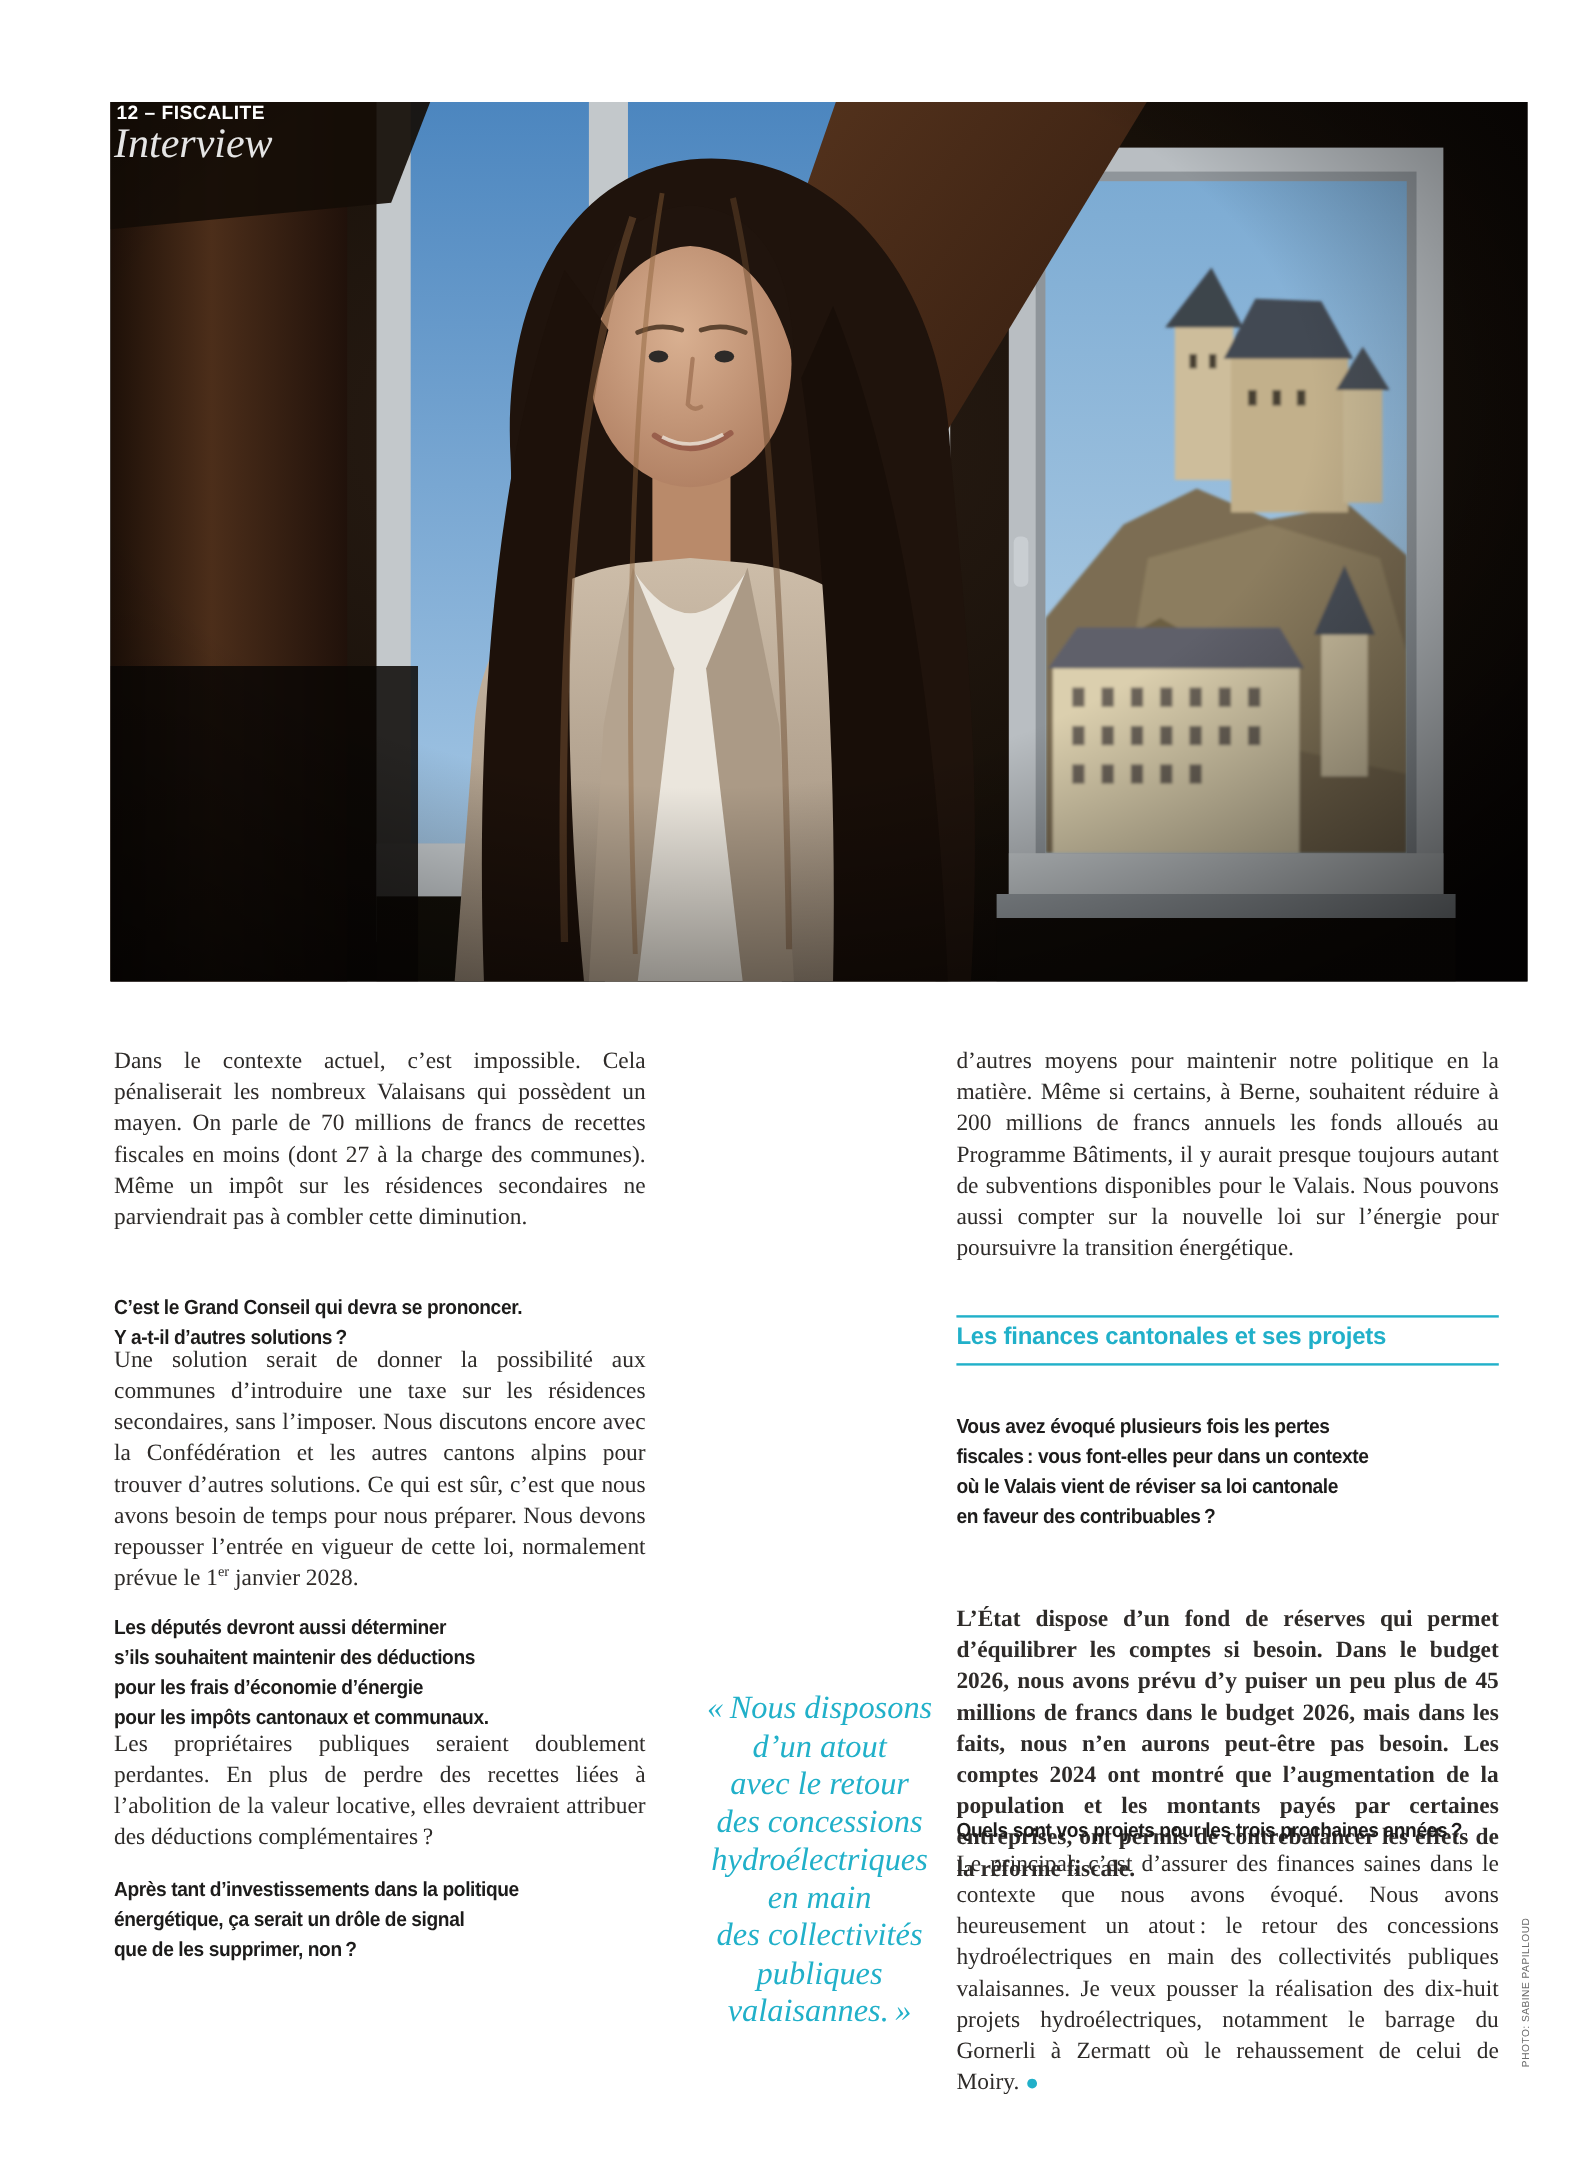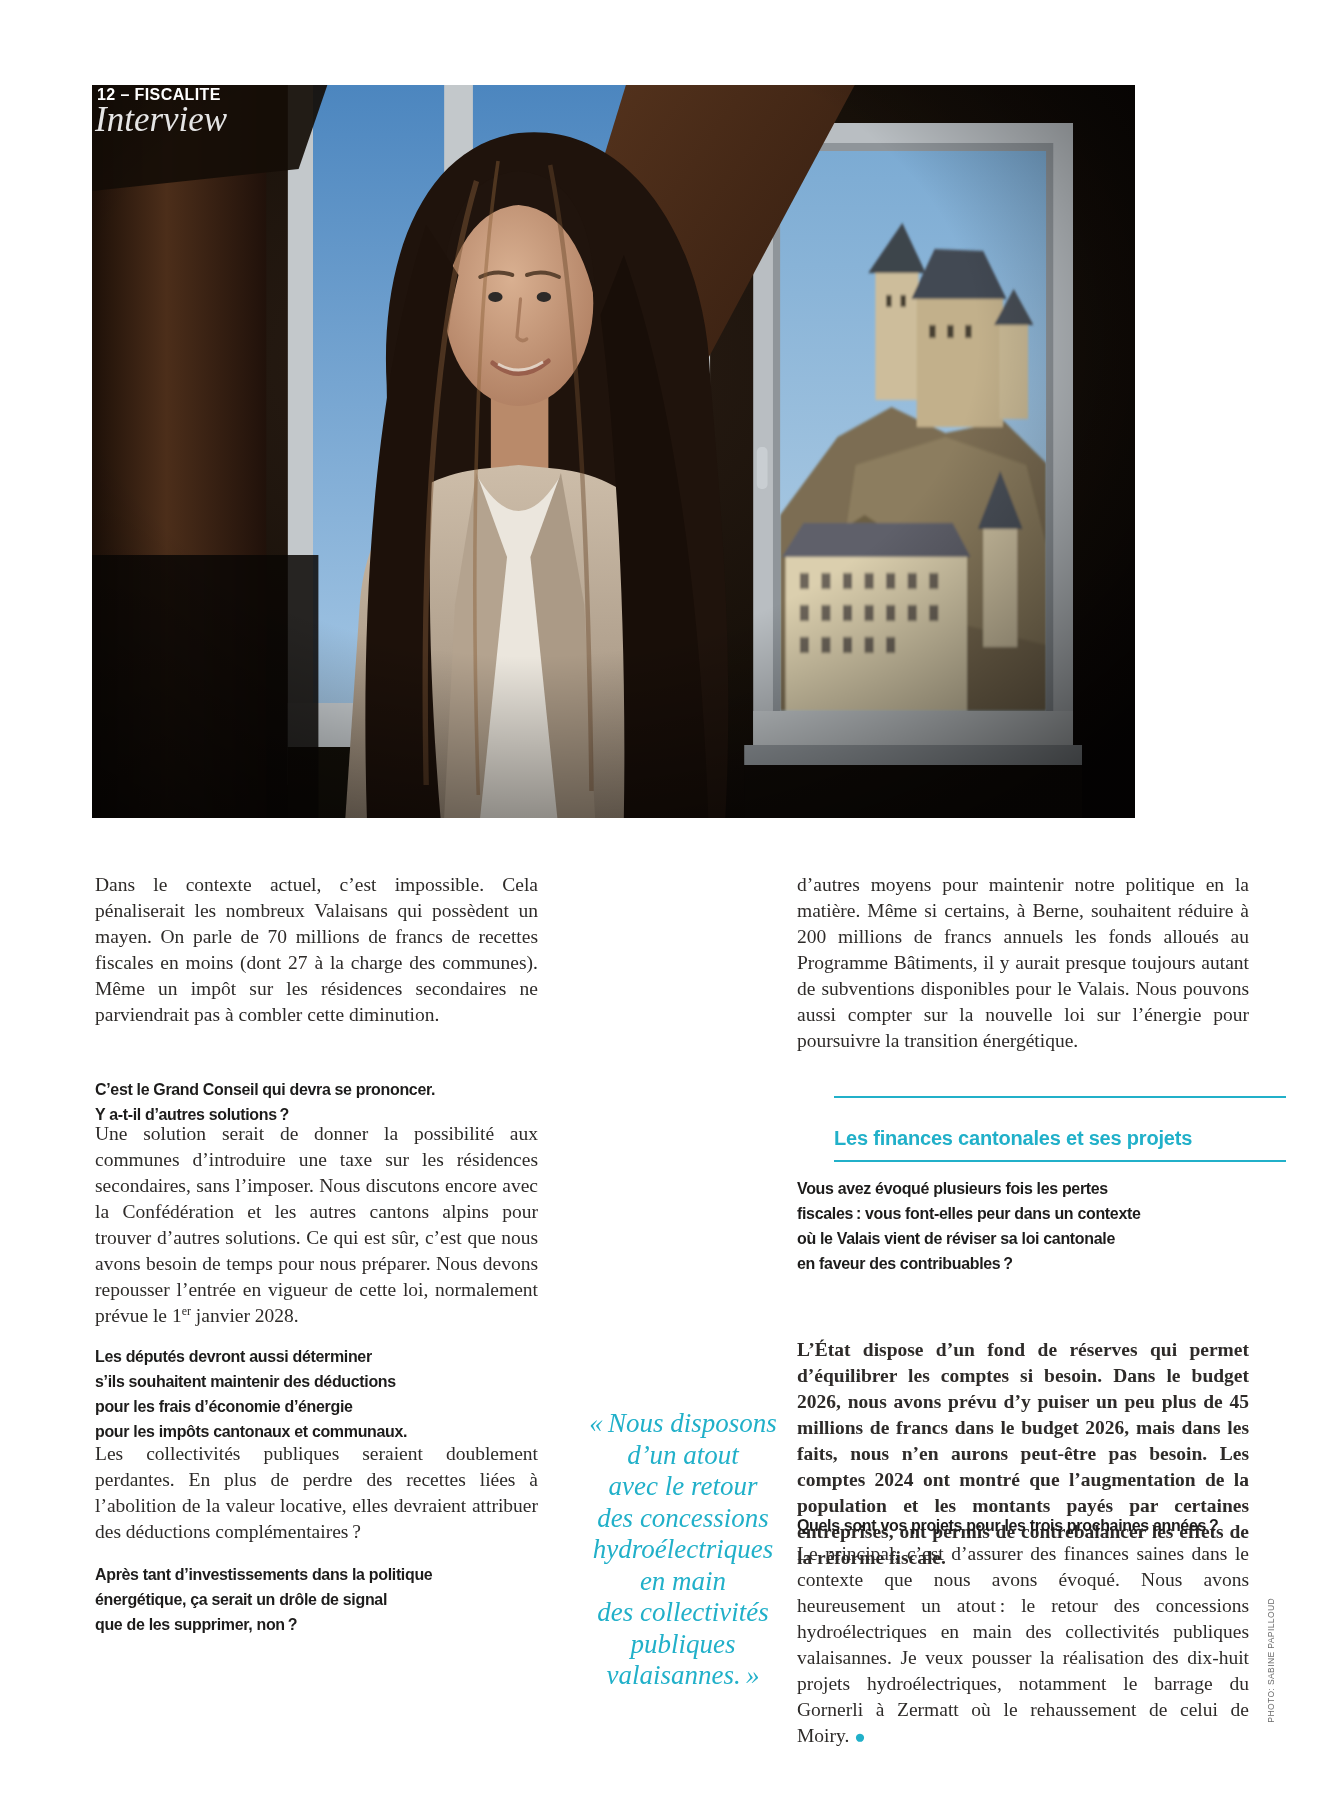--- a/index.html
+++ b/index.html
@@ -2,21 +2,21 @@
 <html lang="fr"><head>
 <meta charset="utf-8">
 <style>
   html,body{margin:0;padding:0;background:#ffffff;}
   .page{
     position:relative;width:1327px;height:1814px;background:#ffffff;
     font-family:"Liberation Serif","DejaVu Serif",serif;color:#2e2b29;overflow:hidden;
   }
   
   .photo{
-    position:absolute;left:92px;top:85px;width:1043px;height:733px;margin:0;
+    position:absolute;left:92px;top:85px;width:1181px;height:733px;margin:0;
     background:#0c0806;overflow:hidden;
   }
   .photo svg{display:block;width:100%;height:100%;}
   .kicker{position:absolute;left:5px;top:1px;}
   .kicker-top{
     font-family:"Liberation Sans",sans-serif;font-weight:bold;font-size:16px;
     letter-spacing:.4px;color:#ffffff;line-height:18px;
   }
   .kicker-title{
     font-family:"Liberation Serif","DejaVu Serif",serif;font-style:italic;
@@ -33,21 +33,21 @@
     font-size:17px;line-height:25px;letter-spacing:-0.35px;color:#1d1c1b;
     white-space:pre;transform:scaleX(0.94);transform-origin:0 0;
   }
   .col-l{left:95px;width:443px;}
   .col-r{left:797px;width:452px;}
   .lp1{top:872px;} .lq1{top:1077px;} .lp2{top:1121px;} .lq2{top:1344px;}
   .lp3{top:1441px;} .lq3{top:1562px;} .lp4{top:1640px;}
   .rp1{top:872px;} .rq1{top:1176px;} .rp2{top:1337px;font-weight:bold;} .rq2{top:1513px;} .rp3{top:1541px;}
   .section-head{
     position:absolute;left:797px;top:1096px;width:452px;
-    border-top:2px solid;border-bottom:2px solid;padding:29px 0 11px 0;margin-left:37px;
+    border-top:2px solid;border-bottom:2px solid;padding:5px 0 11px 0;
   }
   .section-head h2{
     margin:0;font-family:"Liberation Sans",sans-serif;font-weight:bold;
     font-size:20px;line-height:22px;letter-spacing:-0.2px;
   }
   .pull-quote{
     position:absolute;left:558px;top:1408px;width:250px;
     font-family:"Liberation Serif","DejaVu Serif",serif;font-style:italic;
     font-size:27px;line-height:31.5px;white-space:pre;text-align:center;
   }
@@ -225,21 +225,21 @@
   <div class="para col-l lp1">Dans le contexte actuel, c’est impossible. Cela pénaliserait les nombreux Valaisans qui possèdent un mayen. On parle de 70 millions de francs de recettes fiscales en moins (dont 27 à la charge des communes). Même un impôt sur les résidences secondaires ne parviendrait pas à combler cette diminution.</div>
   <div class="q col-l lq1">C’est le Grand Conseil qui devra se prononcer.
 Y a-t-il d’autres solutions ?</div>
   <div class="para col-l lp2">
     <span>Une solution serait de donner la possibilité aux communes d’introduire une taxe sur les résidences secondaires, sans l’imposer. Nous discutons encore avec la Confédération et les autres cantons alpins pour trouver d’autres solutions. Ce qui est sûr, c’est que nous avons besoin de temps pour nous préparer. Nous devons repousser l’entrée en vigueur de cette loi, normalement prévue le 1</span><sup>er</sup><span> janvier 2028.</span>
   </div>
   <div class="q col-l lq2">Les députés devront aussi déterminer
 s’ils souhaitent maintenir des déductions
 pour les frais d’économie d’énergie
 pour les impôts cantonaux et communaux.</div>
-  <div class="para col-l lp3">Les collectivités publiques seraient doublement perdantes. En plus de perdre des recettes liées à l’abolition de la valeur locative, elles devraient attribuer des déductions complémentaires ?</div>
+  <div class="para col-l lp3">Les propriétaires publiques seraient doublement perdantes. En plus de perdre des recettes liées à l’abolition de la valeur locative, elles devraient attribuer des déductions complémentaires ?</div>
   <div class="q col-l lq3">Après tant d’investissements dans la politique
 énergétique, ça serait un drôle de signal
 que de les supprimer, non ?</div>
 
   <div class="pull-quote accent" style="color: rgb(33, 176, 201);">« Nous disposons
 d’un atout
 avec le retour
 des concessions
 hydroélectriques
 en main

